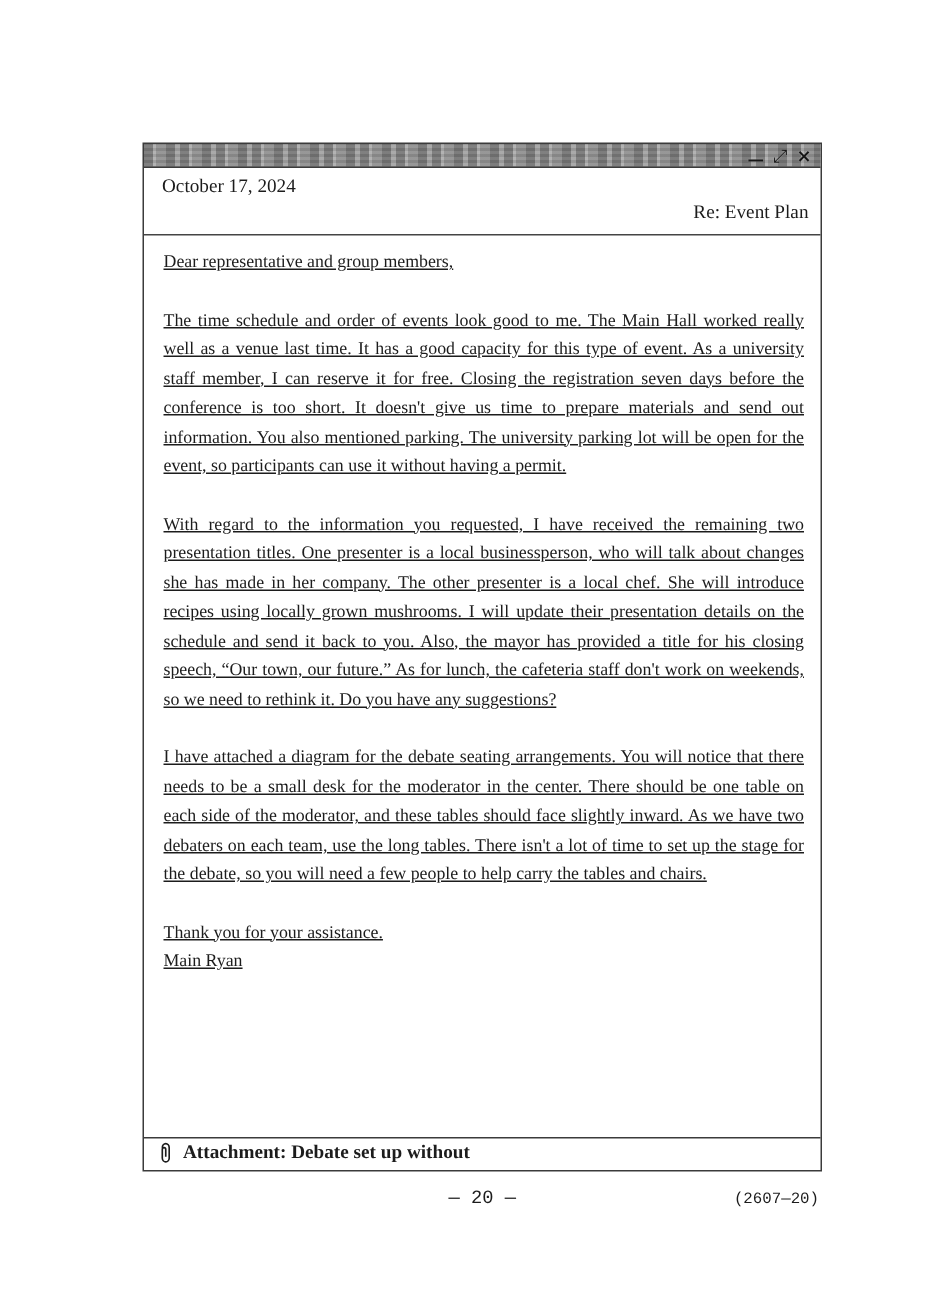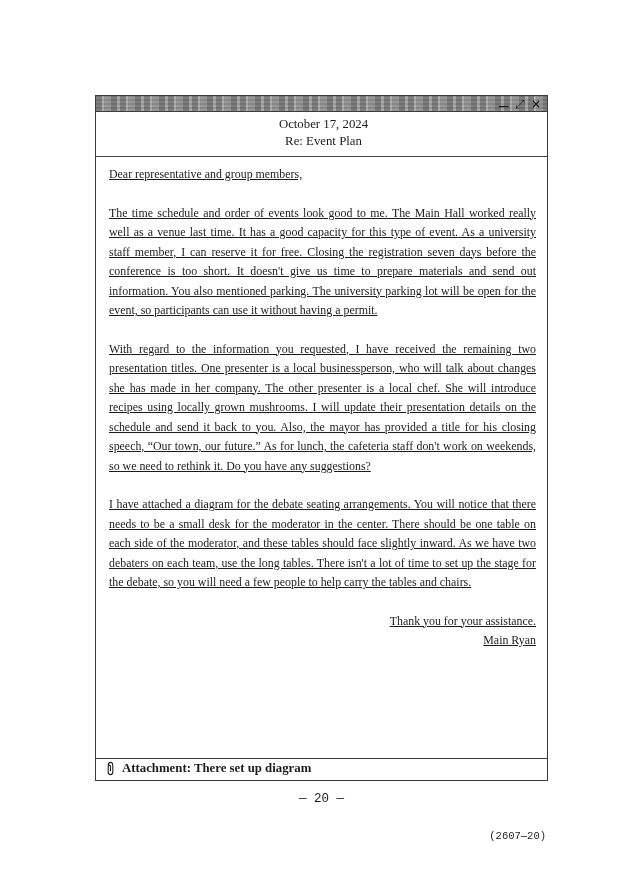--- a/index.html
+++ b/index.html
@@ -46,45 +46,45 @@
     color: #161616;
     cursor: default;
     text-shadow: 0 0 1px rgba(255,255,255,.4);
   }
   .tb-icon.min { transform: translateY(3px); font-weight: bold; }
   .tb-icon.rs  { font-size: 12px; }
   .tb-icon.cl  { font-size: 12px; font-weight: bold; }
 
   .header { padding: 4px 8px 0 12px; }
   .email-date {
-    text-align: center;
+    text-align: left;
     font-size: 12.8px;
     line-height: 17px;
   }
   .email-subject {
-    text-align: center;
+    text-align: right;
     font-size: 12.8px;
     line-height: 17px;
     padding-bottom: 6px;
   }
   .header-rule { border-bottom: 1.2px solid #444444; }
 
   .email-body {
     flex: 1 1 auto;
     overflow: hidden;
     padding: 8px 11px 0 13px;
     font-size: 11.9px;
     line-height: 19.5px;
   }
   .para {
     text-align: justify;
     margin: 0 0 19px 0;
     text-decoration: underline;
   }
-  .para.lastblock { margin-bottom: 0; text-align: right; }
+  .para.lastblock { margin-bottom: 0; text-align: left; }
 
   .attachment-bar {
     flex: 0 0 22px;
     border-top: 1.2px solid #3b3b3b;
     display: flex;
     align-items: center;
     gap: 7px;
     padding: 0 10px 2px 10px;
     font-size: 12.8px;
     font-weight: 600;
@@ -99,21 +99,20 @@
   }
   .page-number {
     position: absolute;
     left: 50%; transform: translateX(-50%);
     font-size: 12.5px;
   }
   .page-code {
     position: absolute;
     right: 2px; top: 2px;
     font-size: 10.5px;
-    margin-top: 36px;
   }
 </style>
 </head>
 <body>
 
 <div class="window">
 
   <div class="titlebar">
     <span class="tb-icon min">—</span>
     <span class="tb-icon rs">⤢</span>
@@ -137,21 +136,21 @@
 
     <p class="para lastblock"><span>Thank you for your assistance.</span><br><span>Main Ryan</span></p>
   </div>
 
   <div class="attachment-bar">
     <span class="clip">
       <svg width="9" height="15" viewBox="0 0 9 15">
         <path d="M2.2 4.2 A2.3 2.8 0 0 1 6.8 4.2 L6.8 11 A2.3 2.6 0 0 1 2.2 11 L2.2 5.4 A1.15 1.3 0 0 1 4.5 5.4 L4.5 10.2" fill="none" stroke="#1c1c1c" stroke-width="1.1"></path>
       </svg>
     </span>
-    <span>Attachment: There set up diagram</span>
+    <span>Attachment: Debate set up without</span>
   </div>
 
 </div>
 
 <div class="page-footer">
   <span class="page-number">— 20 —</span>
   <span class="page-code">(2607—20)</span>
 </div>
 
 </body></html>

